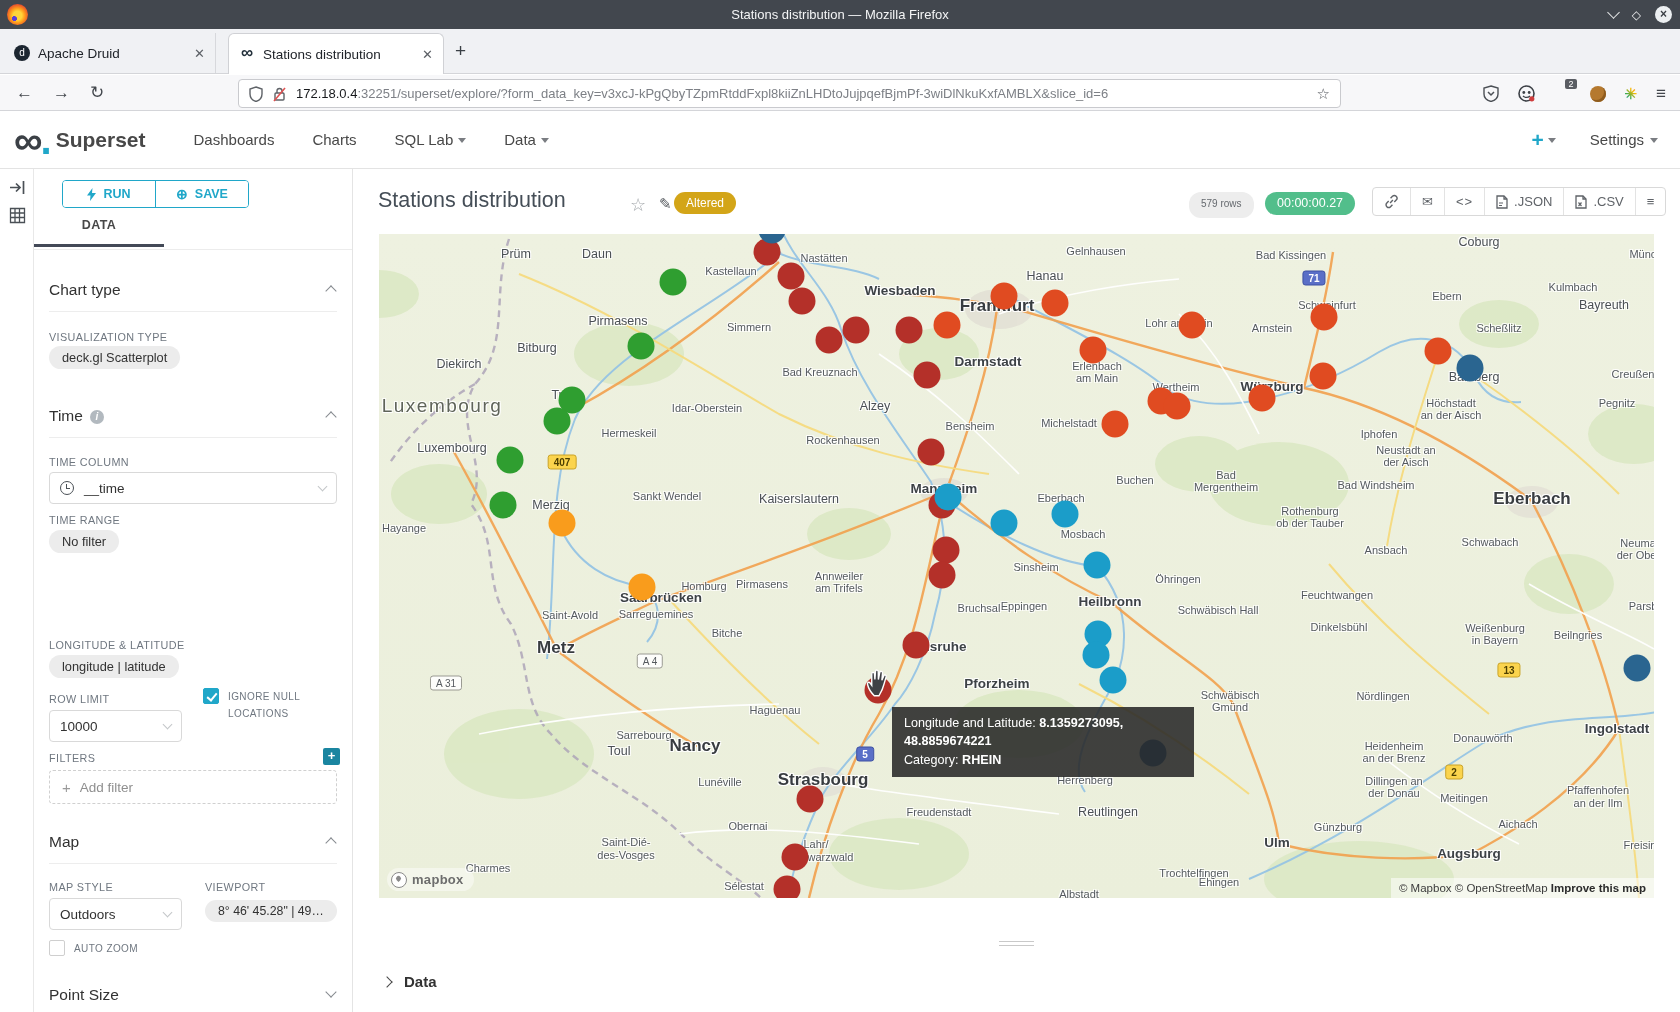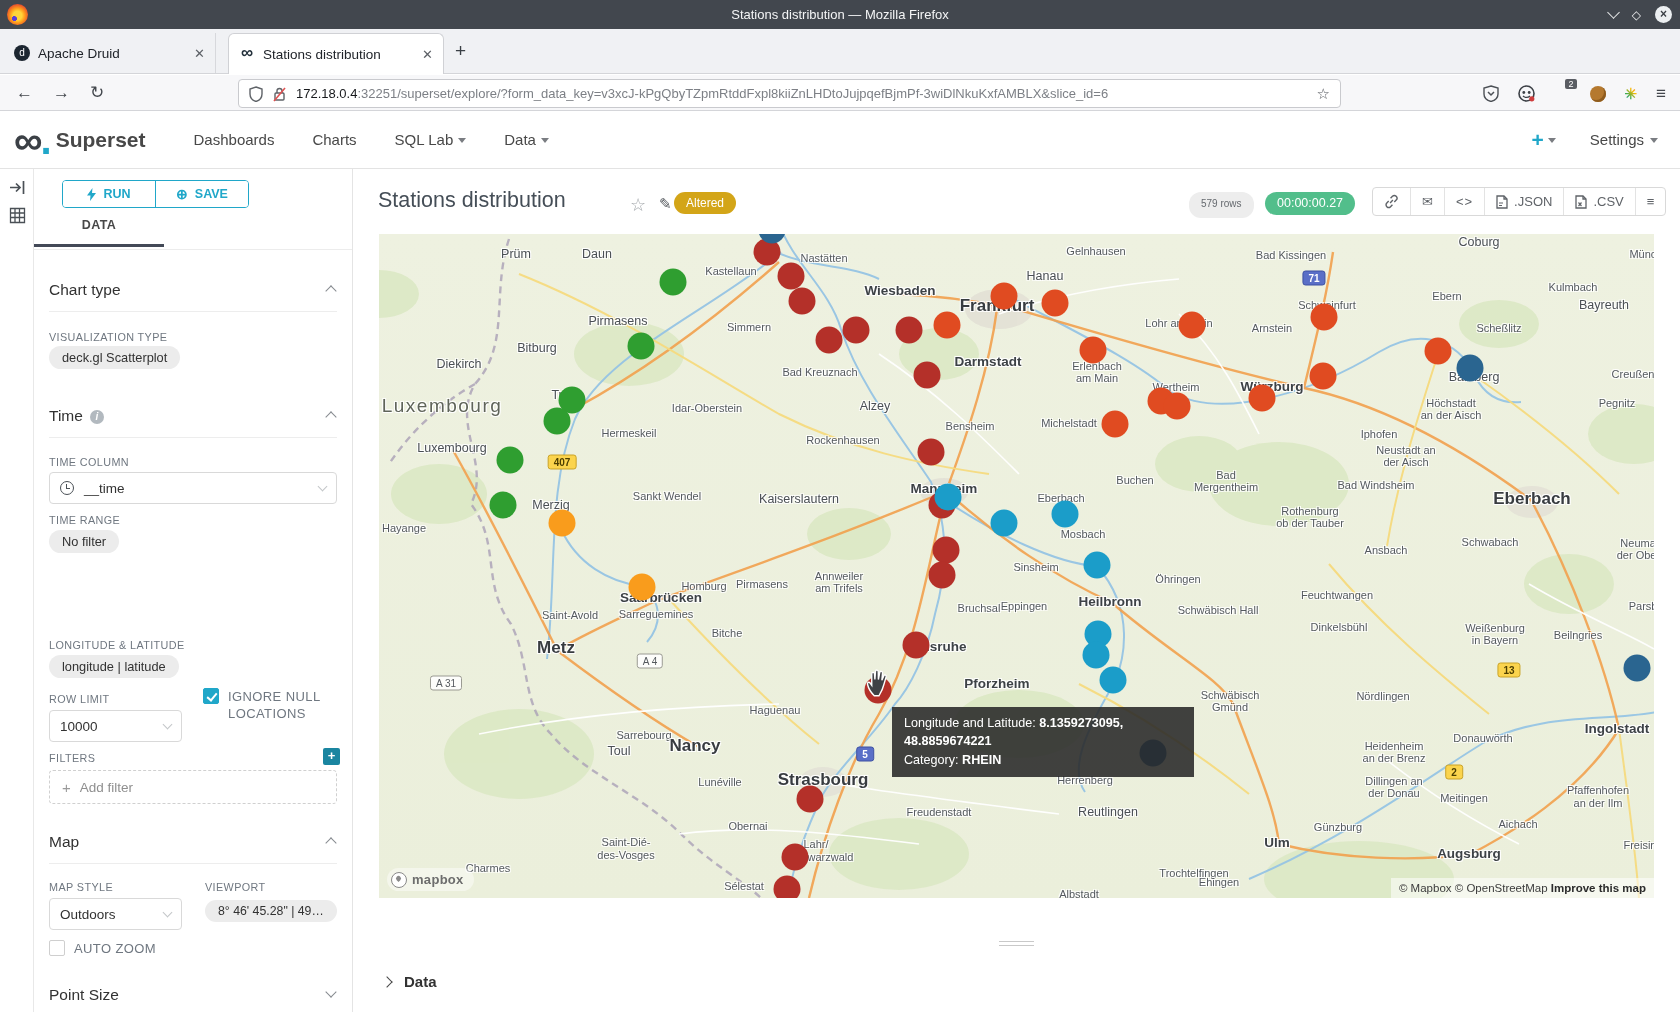--- a/index.html
+++ b/index.html
@@ -78,21 +78,21 @@
   .selbox { position:absolute; left:15px; height:32px; background:#fff; border:1px solid #d9d9d9; border-radius:4px; display:flex; align-items:center; padding:0 10px; font-size:13.5px; color:#323232; }
   .selbox .sel-chev { position:absolute; right:10px; width:7px; height:7px; border-left:1.4px solid #c3c6c9; border-top:1.4px solid #c3c6c9; transform:rotate(-135deg); margin-top:-3px; }
   .clock-ic { width:14px; height:14px; border:1.4px solid #4a5056; border-radius:50%; position:relative; margin-right:10px; }
   .clock-ic:after { content:""; position:absolute; left:5px; top:2px; width:1.4px; height:4.5px; background:#4a5056; }
   .clock-ic:before { content:""; position:absolute; left:5px; top:5.5px; width:3.5px; height:1.4px; background:#4a5056; }
 
   .cbx-row { position:absolute; display:flex; }
   .cbx { width:16px; height:16px; border:1px solid #cfcfcf; border-radius:2px; background:#fff; flex:0 0 16px; position:relative; }
   .cbx.on { background:#20a7c9; border-color:#20a7c9; }
   .cbx.on:after { content:""; position:absolute; left:5px; top:2px; width:4px; height:8px; border-right:2px solid #fff; border-bottom:2px solid #fff; transform:rotate(40deg); }
-  .cbx-lab { font-size:13px; color:#6f7780; letter-spacing:.4px; margin-left:9px; line-height:17px; }
+  .cbx-lab { font-size:10px; color:#6f7780; letter-spacing:.4px; margin-left:9px; line-height:17px; }
 
   .plus-btn { position:absolute; width:17px; height:17px; background:#1a85a0; border-radius:2px; color:#fff; font-size:13px; line-height:16px; text-align:center; font-weight:bold; }
   .addfilter { position:absolute; left:15px; width:288px; height:34px; border:1.5px dashed #d0d0d0; border-radius:4px; display:flex; align-items:center; padding:0 12px; color:#8f8f8f; font-size:13.5px; gap:9px; }
   .addfilter .pl { font-size:15px; color:#9a9a9a; }
 
   
   .chartpanel { position:absolute; left:353px; top:169px; width:1327px; height:843px; background:#fff; }
   .chart-title { position:absolute; left:25px; top:19px; font-size:21.5px; color:#454e57; }
   .star-ic { position:absolute; left:277px; top:25px; font-size:18px; color:#a5a9ad; }
   .edit-ic { position:absolute; left:306px; top:26px; font-size:15px; color:#55595e; }

